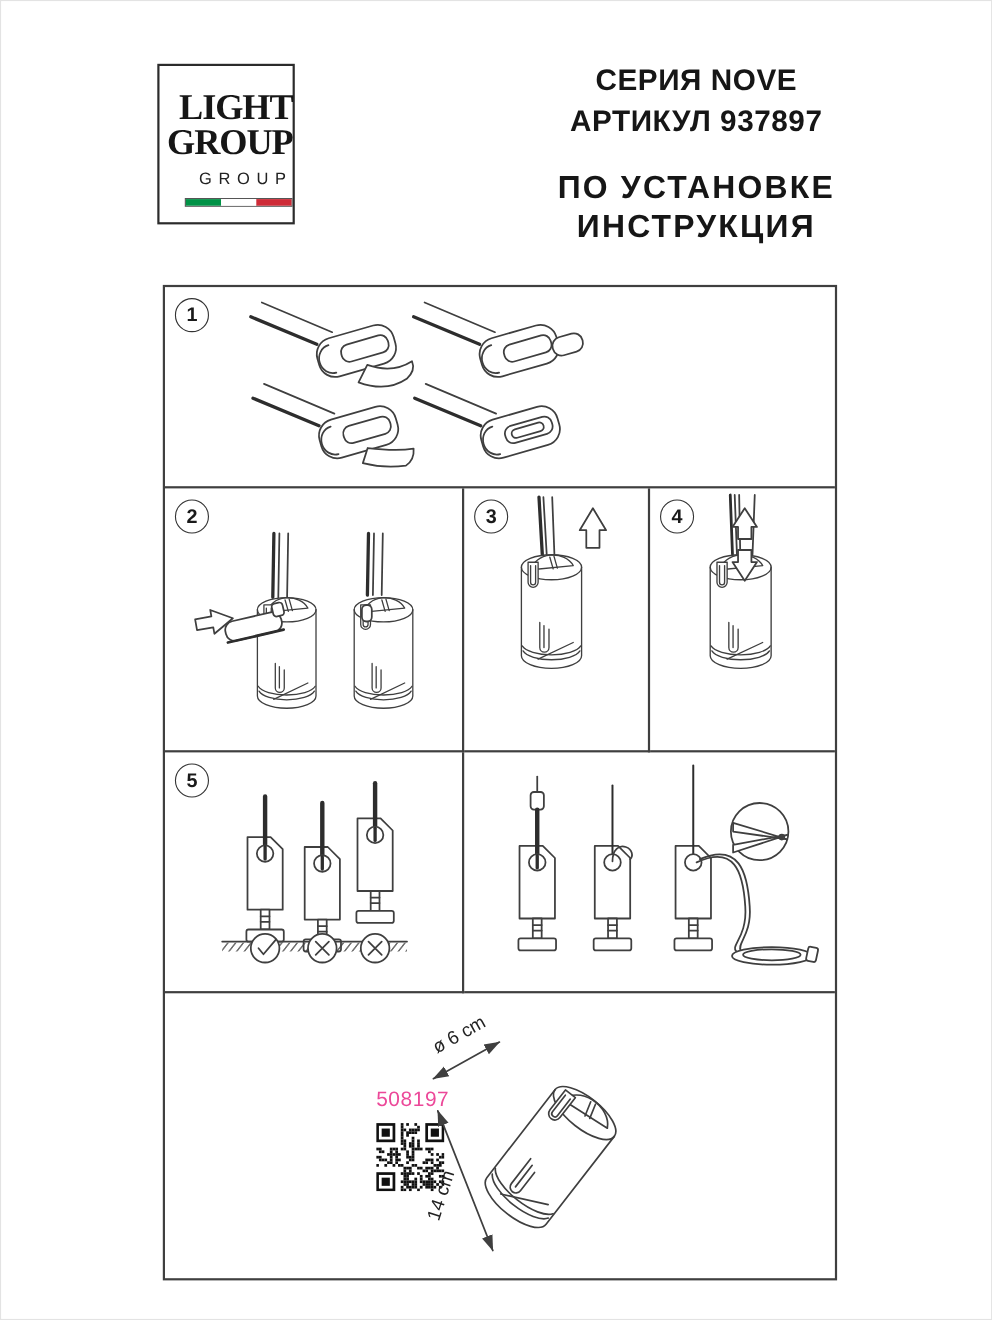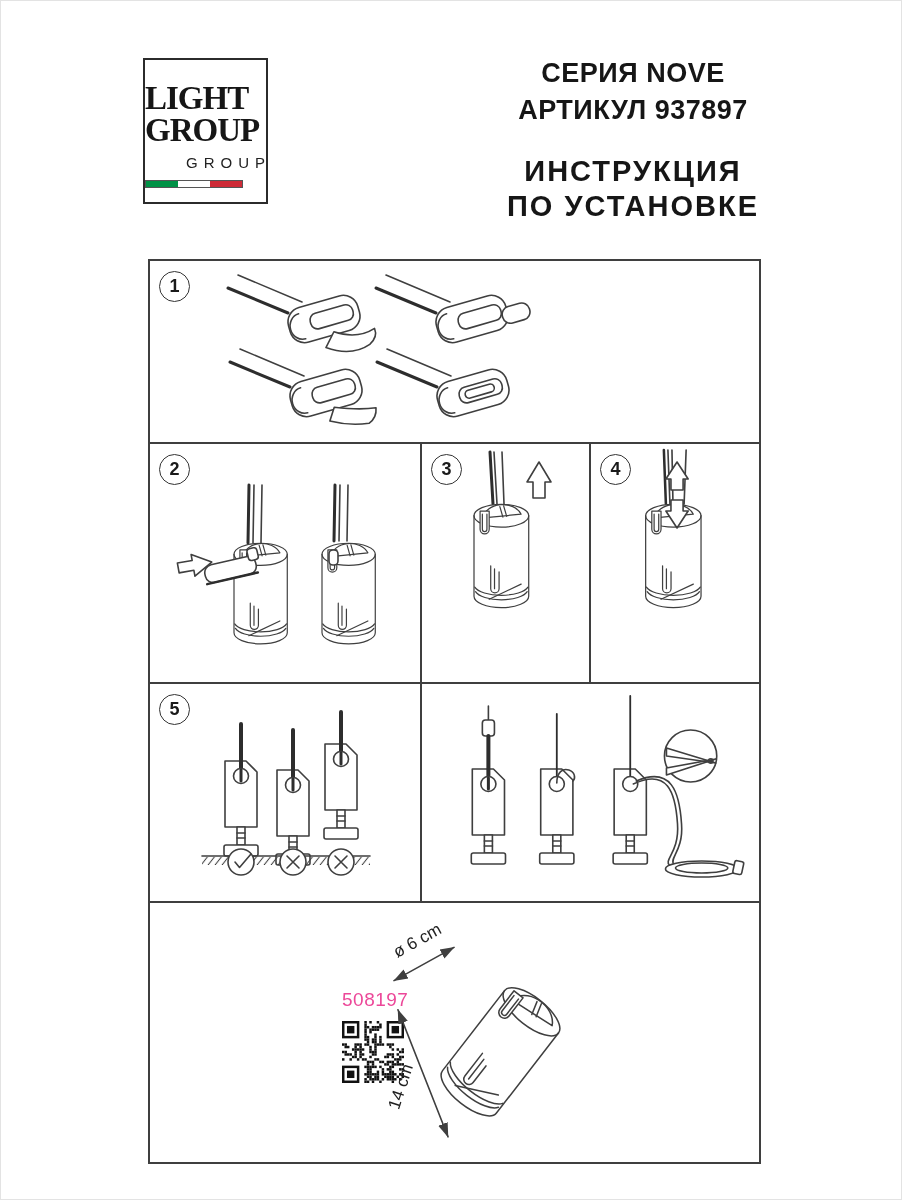--- a/index.html
+++ b/index.html
@@ -9,21 +9,21 @@
   html,body{margin:0;padding:0;background:#fff;}
   .page{
     position:relative;width:902px;height:1200px;background:#fff;
     font-family:"Liberation Sans",sans-serif;color:var(--txt);
     overflow:hidden;border:1px solid #e3e3e3;box-sizing:border-box;
   }
   
   .logo-box{
     position:absolute;left:142px;top:57px;width:125px;height:146px;
     border:2px solid #2b2b2b;box-sizing:border-box;
-    display:flex;flex-direction:column;align-items:flex-start;padding-top:22px;
+    display:flex;flex-direction:column;align-items:flex-end;padding-top:22px;
   }
   .logo-word{
     font-family:"Liberation Serif",serif;font-weight:bold;
     font-size:33px;line-height:0.98;letter-spacing:-1px;color:#161616;
   }
   .logo-group{
     margin-top:7px;font-size:15px;font-weight:400;letter-spacing:6px;
     color:#222;padding-left:6px;margin-left:35px;
   }
   .logo-flag{
@@ -112,22 +112,22 @@
       <span style="background:#009246"></span>
         <span style="background:#ffffff"></span>
         <span style="background:#ce2b37"></span>
     </div>
   </div>
 
   <div class="titles">
     <div class="t-series">СЕРИЯ NOVE</div>
     <div class="t-article">АРТИКУЛ 937897</div>
     <div class="t-instr">
+      <div>ПО УСТАНОВКЕ</div>
       <div>ИНСТРУКЦИЯ</div>
-      <div>ПО УСТАНОВКЕ</div>
     </div>
   </div>
 
   <div class="sheet">
 
     <section class="panel p1">
       <div class="step-num">
           <span>1</span>
         </div>
       <svg class="illus" viewBox="0 0 609 181" preserveAspectRatio="none">

